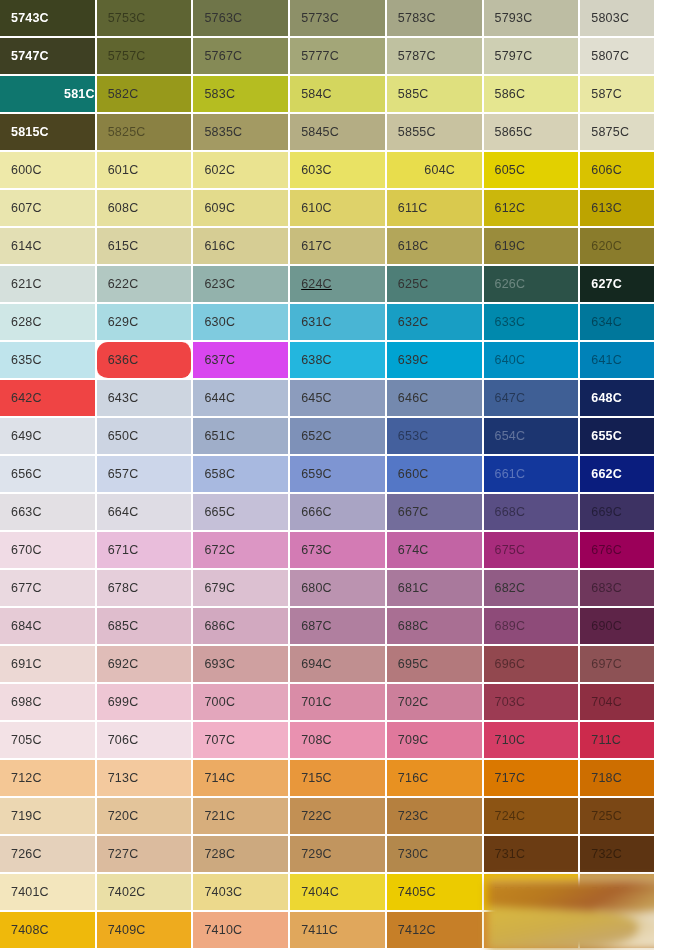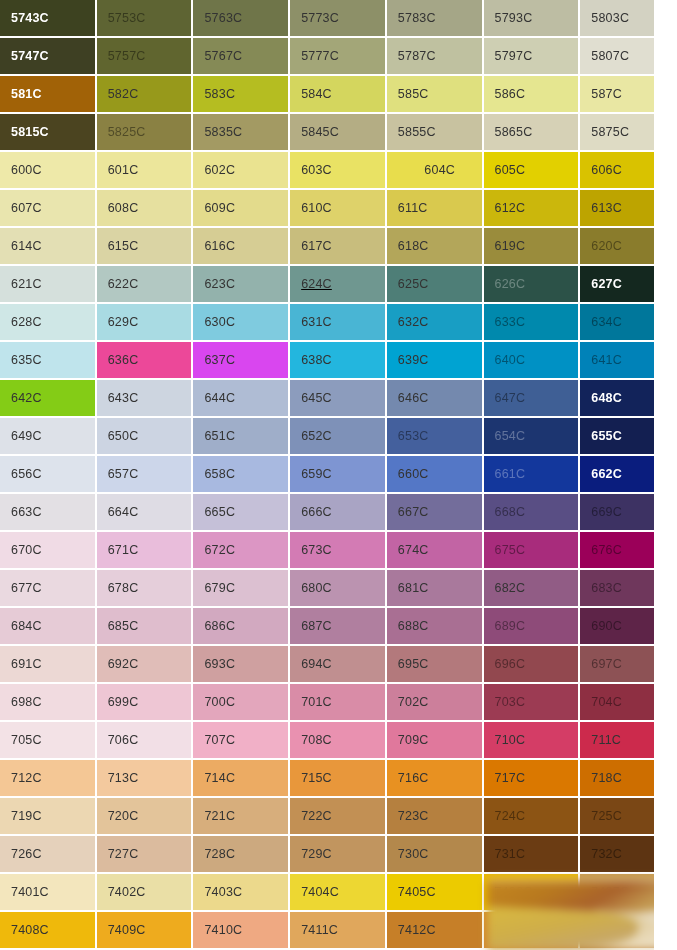--- a/index.html
+++ b/index.html
@@ -117,21 +117,21 @@
       </div>
       <div class="swatch" style="background-color: rgb(191, 193, 160);">
         <span class="swatch-label">5787C</span>
       </div>
       <div class="swatch" style="background-color: rgb(206, 207, 179);">
         <span class="swatch-label">5797C</span>
       </div>
       <div class="swatch" style="background-color: rgb(224, 222, 208);">
         <span class="swatch-label">5807C</span>
       </div>
-      <div class="swatch light-text" style="background-color: #a16207;">
+      <div class="swatch light-text" style="background-color: #0f766e; justify-content: flex-end;">
         <span class="swatch-label">581C</span>
       </div>
       <div class="swatch" style="background-color: rgb(151, 153, 27);">
         <span class="swatch-label">582C</span>
       </div>
       <div class="swatch" style="background-color: rgb(181, 189, 33);">
         <span class="swatch-label">583C</span>
       </div>
       <div class="swatch" style="background-color: rgb(212, 214, 94);">
         <span class="swatch-label">584C</span>
@@ -267,39 +267,39 @@
       </div>
       <div class="swatch dim-text" style="background-color: rgb(0, 137, 173);">
         <span class="swatch-label">633C</span>
       </div>
       <div class="swatch dim-text" style="background-color: rgb(0, 119, 155);">
         <span class="swatch-label">634C</span>
       </div>
       <div class="swatch" style="background-color: rgb(191, 228, 236);">
         <span class="swatch-label">635C</span>
       </div>
-      <div class="swatch" style="background-color: #ec4899;">
+      <div class="swatch" style="background-color: #ef4444; border-radius: 11px;">
         <span class="swatch-label">636C</span>
       </div>
       <div class="swatch" style="background-color: #d946ef;">
         <span class="swatch-label">637C</span>
       </div>
       <div class="swatch" style="background-color: rgb(35, 182, 222);">
         <span class="swatch-label">638C</span>
       </div>
       <div class="swatch" style="background-color: rgb(0, 163, 210);">
         <span class="swatch-label">639C</span>
       </div>
       <div class="swatch dim-text" style="background-color: rgb(0, 145, 196);">
         <span class="swatch-label">640C</span>
       </div>
       <div class="swatch dim-text" style="background-color: rgb(0, 130, 184);">
         <span class="swatch-label">641C</span>
       </div>
-      <div class="swatch" style="background-color: #84cc16;">
+      <div class="swatch" style="background-color: #ef4444;">
         <span class="swatch-label">642C</span>
       </div>
       <div class="swatch" style="background-color: rgb(205, 213, 224);">
         <span class="swatch-label">643C</span>
       </div>
       <div class="swatch" style="background-color: rgb(175, 188, 212);">
         <span class="swatch-label">644C</span>
       </div>
       <div class="swatch" style="background-color: rgb(140, 156, 189);">
         <span class="swatch-label">645C</span>

